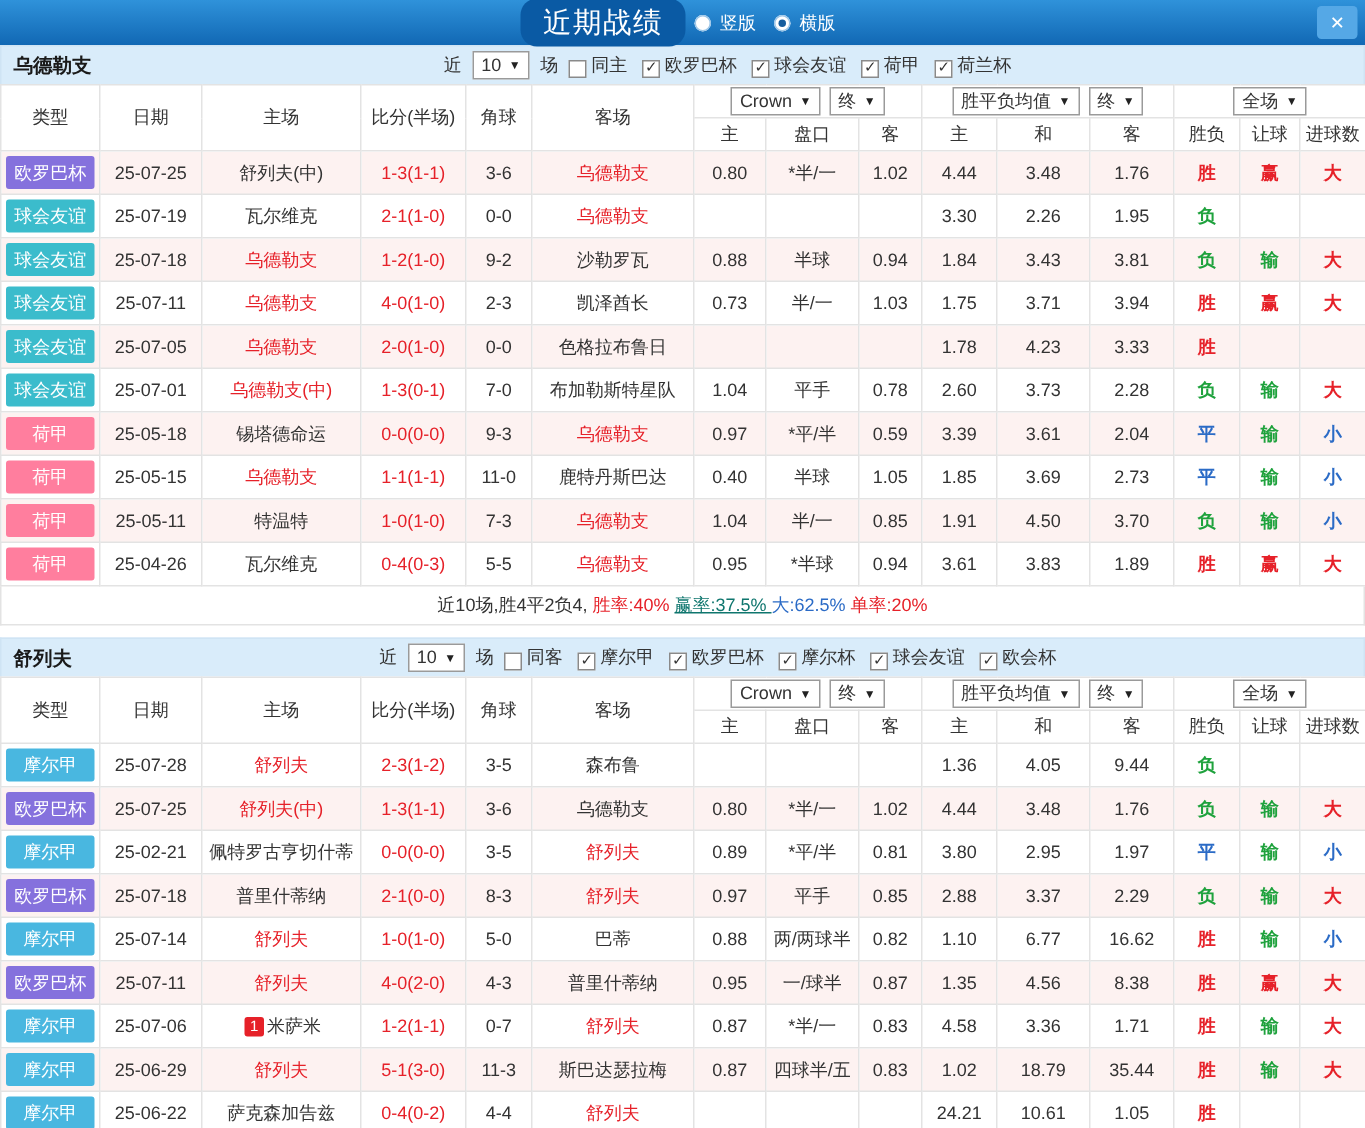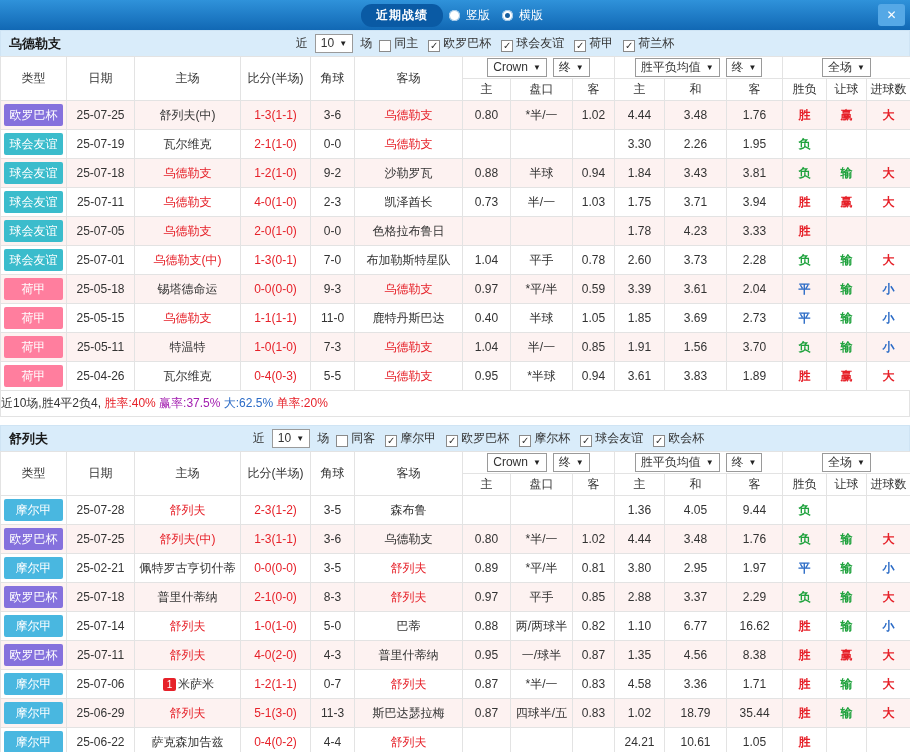--- a/index.html
+++ b/index.html
@@ -4,21 +4,21 @@
 <style>
   *{box-sizing:border-box;margin:0;padding:0}
   html,body{width:910px;height:752px;overflow:hidden;background:#fff;
     font-family:"Liberation Sans","DejaVu Sans",sans-serif;font-size:12px;color:#333}
 
   
   .topbar{height:30px;background:linear-gradient(180deg,#2f92da,#1168b4);
     display:flex;align-items:center;justify-content:center;position:relative}
   .topbar-center{display:flex;align-items:center;gap:6px}
   .title-pill{background:#0a5aa4;border-radius:11px;padding:3px 15px;color:#fff;
-    font-weight:bold;font-size:12px;letter-spacing:1px}
+    font-weight:normal;font-size:19px;letter-spacing:1px}
   .radio{width:11px;height:11px;background:#fff;border-radius:50%;display:inline-block;
     position:relative;cursor:pointer;box-shadow:inset 0 0 0 1px #9cc6e8}
   .radio.checked::after{content:"";position:absolute;inset:3px;border-radius:50%;background:#155d9e}
   .radio-label{color:#fff;cursor:pointer;margin-right:6px}
   .close-btn{position:absolute;right:5px;top:4px;width:27px;height:22px;border-radius:3px;
     background:#55a8e6;color:#fff;display:flex;align-items:center;justify-content:center;
     font-weight:bold;cursor:pointer}
 
   
   .section-bar{height:26px;background:#d9ecfa;border:1px solid #cfe4f4;border-bottom:0;
@@ -41,21 +41,21 @@
   tbody td{height:28px}
   tbody tr.alt{background:#fdf2f1}
   .pill-row{display:flex;align-items:center;justify-content:center;gap:6px}
   .badge{display:block;margin:3px;height:22px;line-height:22px;border-radius:2px;color:#fff}
   .score{color:#e62129}
   .team.red{color:#e62129}
   .rank-badge{display:inline-block;min-width:13px;height:13px;line-height:13px;
     background:#e62129;color:#fff;font-size:10px;border-radius:2px;vertical-align:middle;margin:0 2px}
   .res{font-weight:bold}
   .summary{height:26px;border:1px solid #e3e3e3;border-top:0;display:flex;align-items:center;
-    justify-content:flex-start}
+    justify-content:center}
   .summary span{white-space:pre}
   .gap{height:8px}
 </style>
 </head>
 <body>
 
 <div class="app">
 
   <header class="topbar">
     <div class="topbar-center">
@@ -335,21 +335,21 @@
             </td>
             <td>25-05-11</td>
             <td class="team-cell"><span class="team">特温特</span></td>
             <td class="score">1-0(1-0)</td>
             <td>7-3</td>
             <td class="team-cell"><span class="team red">乌德勒支</span></td>
             <td class="num">1.04</td>
             <td class="num">半/一</td>
             <td class="num">0.85</td>
             <td class="num">1.91</td>
-            <td class="num">1.56</td>
+            <td class="num">4.50</td>
             <td class="num">3.70</td>
             <td class="res" style="color: rgb(31, 162, 61);">负</td>
             <td class="res" style="color: rgb(31, 162, 61);">输</td>
             <td class="res" style="color: rgb(43, 107, 198);">小</td>
           </tr>
           <tr>
             <td>
               <span class="badge" style="background: rgb(255, 126, 158);">荷甲</span>
             </td>
             <td>25-04-26</td>
@@ -365,21 +365,21 @@
             <td class="num">1.89</td>
             <td class="res" style="color: rgb(230, 33, 41);">胜</td>
             <td class="res" style="color: rgb(230, 33, 41);">赢</td>
             <td class="res" style="color: rgb(230, 33, 41);">大</td>
           </tr>
         </tbody>
     </table>
     <div class="summary" id="summary-0">
         <span style="color: rgb(51, 51, 51);">近10场,胜4平2负4, </span>
         <span style="color: rgb(230, 33, 41);">胜率:40% </span>
-        <span style="color: #a21caf;">赢率:37.5% </span>
+        <span style="color: #0f766e; text-decoration: underline;">赢率:37.5% </span>
         <span style="color: rgb(43, 107, 198);">大:62.5% </span>
         <span style="color: rgb(230, 33, 41);">单率:20%</span>
       </div>
   </section>
 
   <div class="gap"></div>
 
   <section>
     <div class="section-bar">
       <span class="team-name">舒列夫</span>

